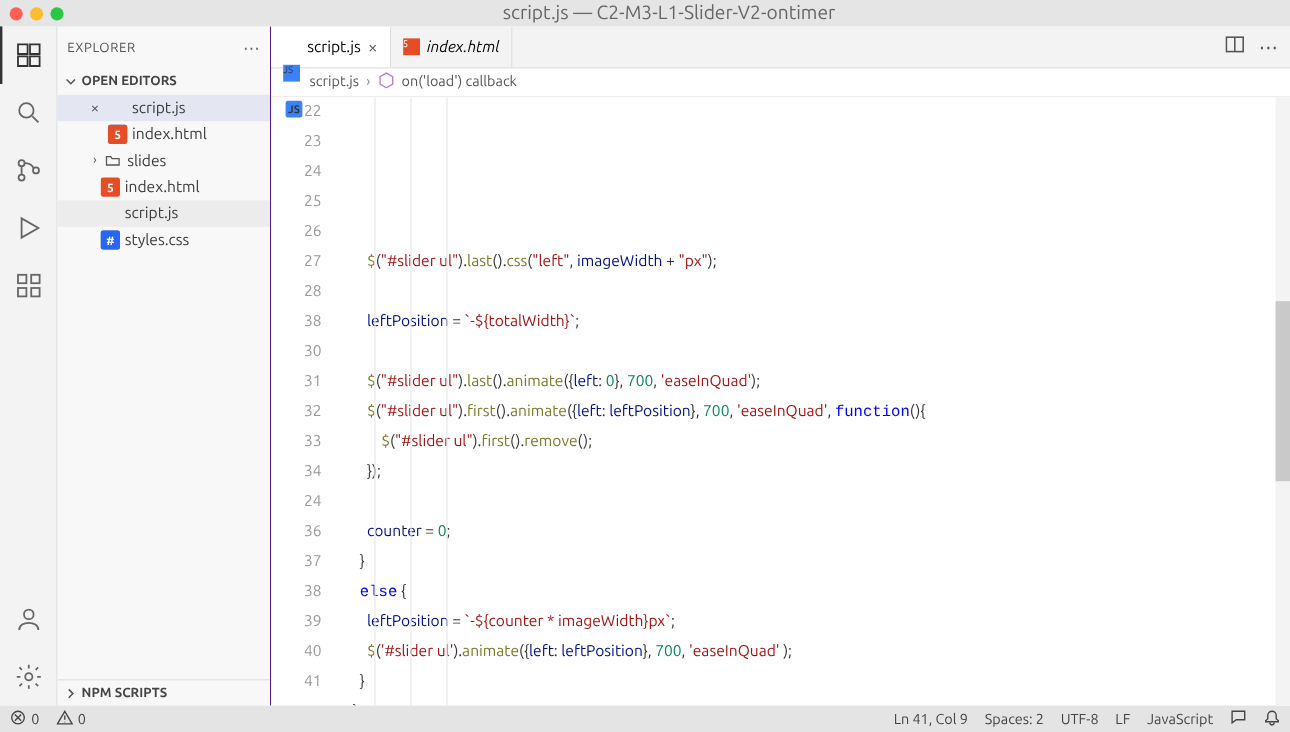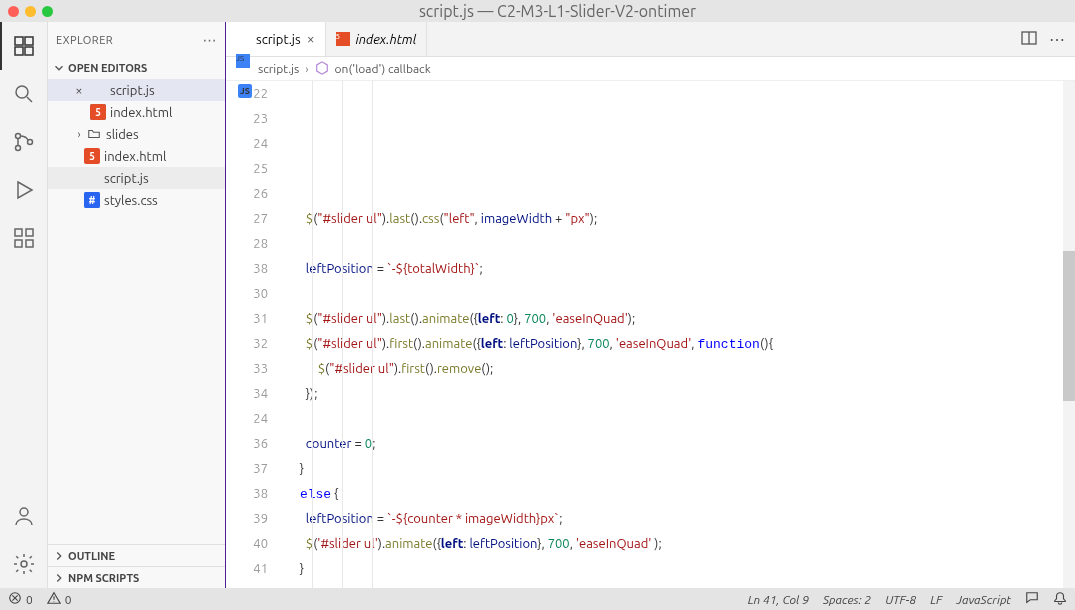--- a/index.html
+++ b/index.html
@@ -68,35 +68,35 @@
 .editor { flex: 1; display: flex; position: relative; font-family: Menlo, Consolas, monospace; font-size: 13px; line-height: 25px; overflow: hidden; }
 .gutter { width: 56px; text-align: right; color: #9a9a9a; padding-right: 14px; user-select: none; }
 .gutter div { height: 25px; }
 .codecol { flex: 1; position: relative; white-space: pre; color: #333; }
 .codeline { height: 25px; }
 .indent-guide { position: absolute; top: 0; bottom: 0; width: 1px; background: #e8e8e8; }
 
 .tok-fn    { color: #7a7a2a; }
 .tok-str   { color: #a31515; }
 .tok-num   { color: #098658; }
-.tok-prop  { color: #001080; font-weight: bold; }
+.tok-prop  { color: #001080; }
 .tok-var   { color: #001080; }
 .tok-kw    { color: #0000ff; font-family: Liberation Mono, monospace; }
 .tok-op    { color: #333; }
 .tok-tmpl  { color: #a31515; }
 
 .minimap { width: 12px; background: #f3f3f3; position: relative; }
 .minimap-thumb { position: absolute; left: 0; right: 0; top: 170px; height: 150px; background: #c9c9c9; }
 
 
 .statusbar { height: 22px; background: #e4e4e4; display: flex; align-items: center; font-size: 12px; color: #444; padding: 0 8px; }
 .statusbar .left { display: flex; align-items: center; gap: 4px; }
 .statusbar .right { margin-left: auto; display: flex; align-items: center; gap: 14px; }
 .statusbar svg { width: 14px; height: 14px; }
-.sb-item { cursor: pointer; font-style: italic; }
+.sb-item { cursor: pointer; }
 </style>
 </head>
 <body>
 
 <div class="titlebar">
   <div class="traffic">
     <span class="tl-close"></span>
     <span class="tl-min"></span>
     <span class="tl-max"></span>
   </div>
@@ -199,26 +199,20 @@
         <span class="ficon ic-js">JS</span>
         <span>script.js</span>
       </div>
       <div class="tree-row indent2">
         <span class="ficon ic-css">#</span>
         <span>styles.css</span>
       </div>
     </div>
 
     <div class="sidebar-bottom">
-      <div class="section-header">
-        <svg viewBox="0 0 16 16">
-            <path d="M6 4l4 4-4 4" fill="none" stroke="#555" stroke-width="1.5"></path>
-          </svg>
-        <span>OUTLINE</span>
-      </div>
       <div class="section-header">
         <svg viewBox="0 0 16 16">
             <path d="M6 4l4 4-4 4" fill="none" stroke="#555" stroke-width="1.5"></path>
           </svg>
         <span>NPM SCRIPTS</span>
       </div>
     </div>
   </div>
 
   <div class="editor-area">

